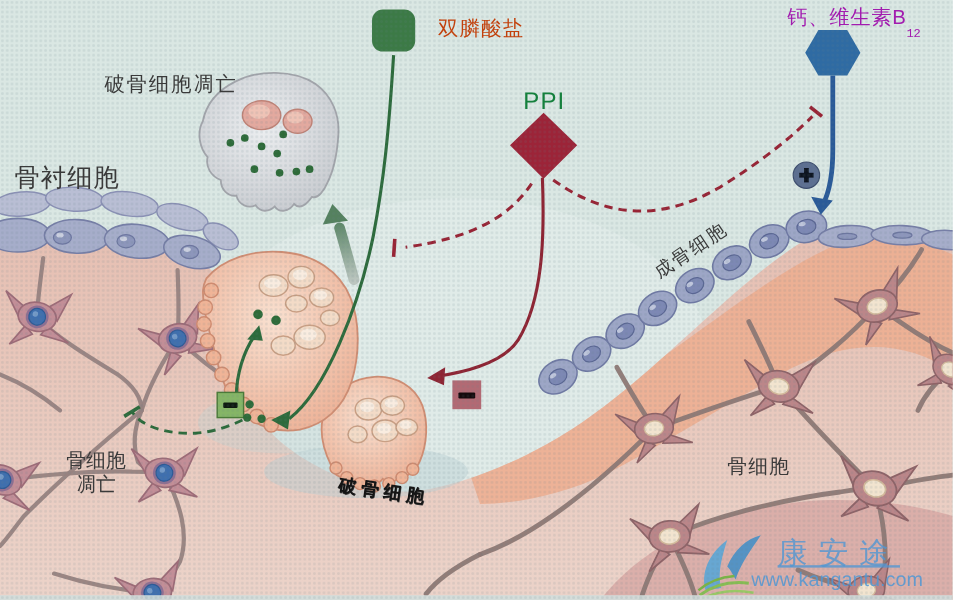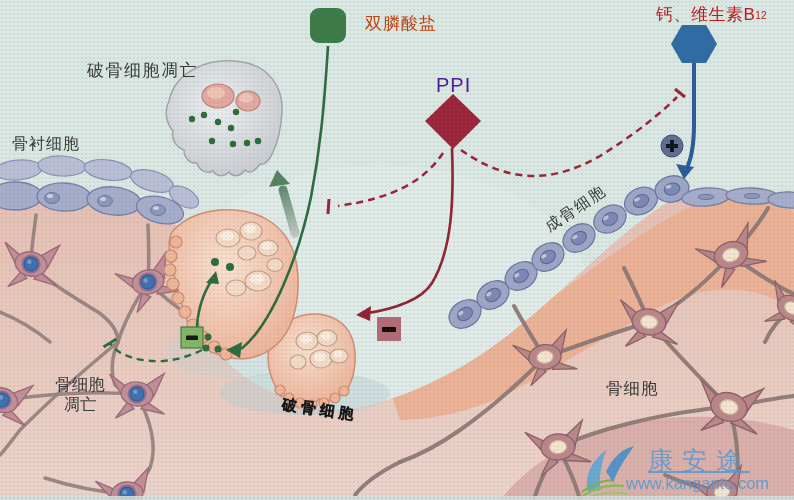--- a/index.html
+++ b/index.html
@@ -3,26 +3,26 @@
 <meta charset="utf-8">
 <style>
   html,body{margin:0;padding:0;background:#ffffff;font-family:"Liberation Sans","DejaVu Sans",sans-serif;}
   .stage{position:relative;width:794px;height:500px;overflow:hidden;background:#dae7e3;}
   .stage svg{position:absolute;left:0;top:0;z-index:1;}
   .speckle{position:absolute;inset:0;z-index:4;pointer-events:none;
     background-image:radial-gradient(rgba(100,130,135,.13) 1px,rgba(0,0,0,0) 1.3px);
     background-size:4px 4px;}
   .lbl{position:absolute;z-index:6;color:#3a3a3a;white-space:nowrap;}
   .lbl-oc-apop{left:87px;top:59px;font-size:17px;letter-spacing:1.5px;font-family:Liberation Mono, monospace;}
-  .lbl-lining{left:12px;top:134px;font-size:16px;letter-spacing:1px;}
+  .lbl-lining{left:12px;top:134px;font-size:21px;letter-spacing:1px;}
   .lbl-bp{left:352px;top:12px;font-size:17px;letter-spacing:1px;color:#c2410c;margin-left:13px;}
-  .lbl-ppi{left:436px;top:74px;font-size:20px;color:#4c1d95;letter-spacing:1px;}
-  .lbl-ca{left:656px;top:3px;display:flex;align-items:flex-start;color:#b91c1c;}
+  .lbl-ppi{left:436px;top:74px;font-size:20px;color:#15803d;letter-spacing:1px;}
+  .lbl-ca{left:656px;top:3px;display:flex;align-items:flex-start;color:#a21caf;}
   .lbl-ca .main{font-size:17px;letter-spacing:.5px;}
-  .lbl-ca .sub{font-size:10px;margin-top:7px;}
+  .lbl-ca .sub{font-size:10px;margin-top:21px;font-family:Liberation Mono, monospace;}
   .lbl-ob{left:547px;top:218px;font-size:15.5px;letter-spacing:2px;
     transform:rotate(-34deg);transform-origin:0 50%;}
   .lbl-ocyte-apop{left:45px;top:375px;width:70px;font-size:16.5px;line-height:1.2;
     text-align:center;white-space:normal;}
   .lbl-oc-hand{left:282px;top:395px;font-size:15px;font-weight:bold;letter-spacing:4px;
     color:#141414;transform:rotate(8deg);transform-origin:0 50%;text-shadow:0.5px 0.5px 0 #3c3c3c;}
   .lbl-ocyte-r{left:606px;top:378px;font-size:16.5px;letter-spacing:1px;}
   .wm-brand{left:648px;top:444px;font-size:25px;letter-spacing:9px;color:rgba(80,150,210,.8);z-index:6;text-decoration:underline;}
   .wm-url{left:626px;top:456px;font-size:16.5px;color:rgba(80,150,210,.85);z-index:6;margin-top:18px;}
   

